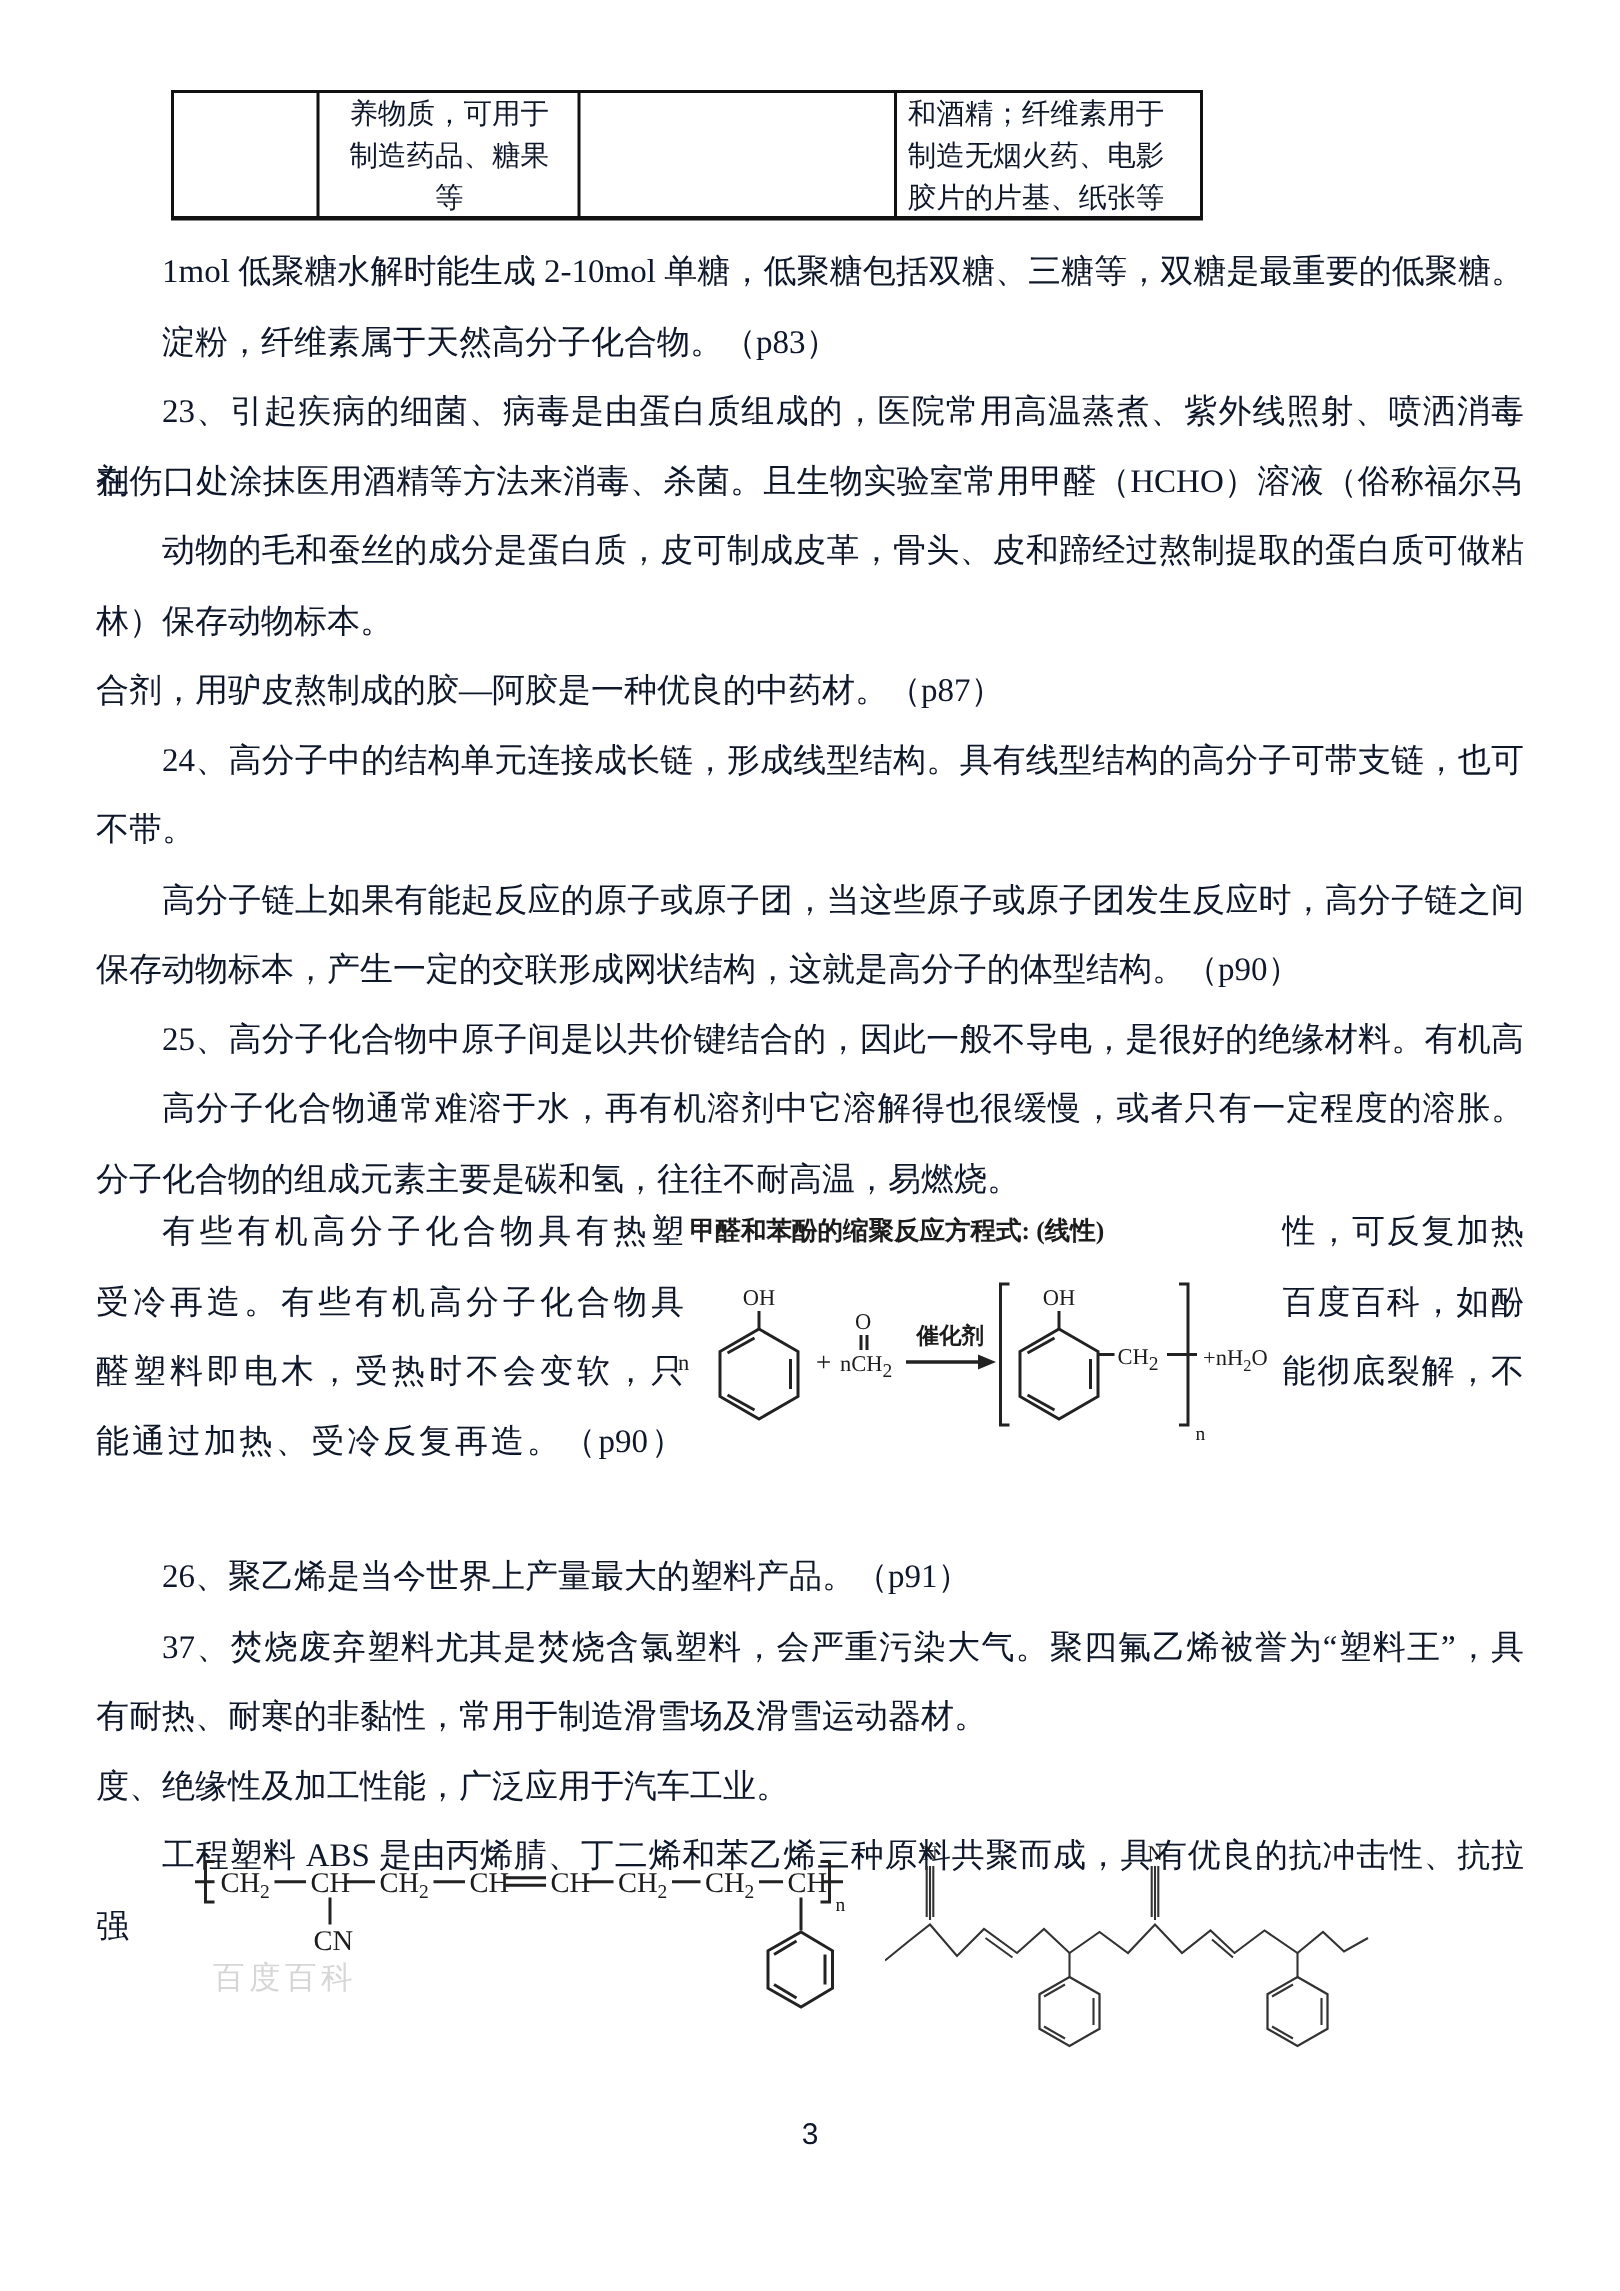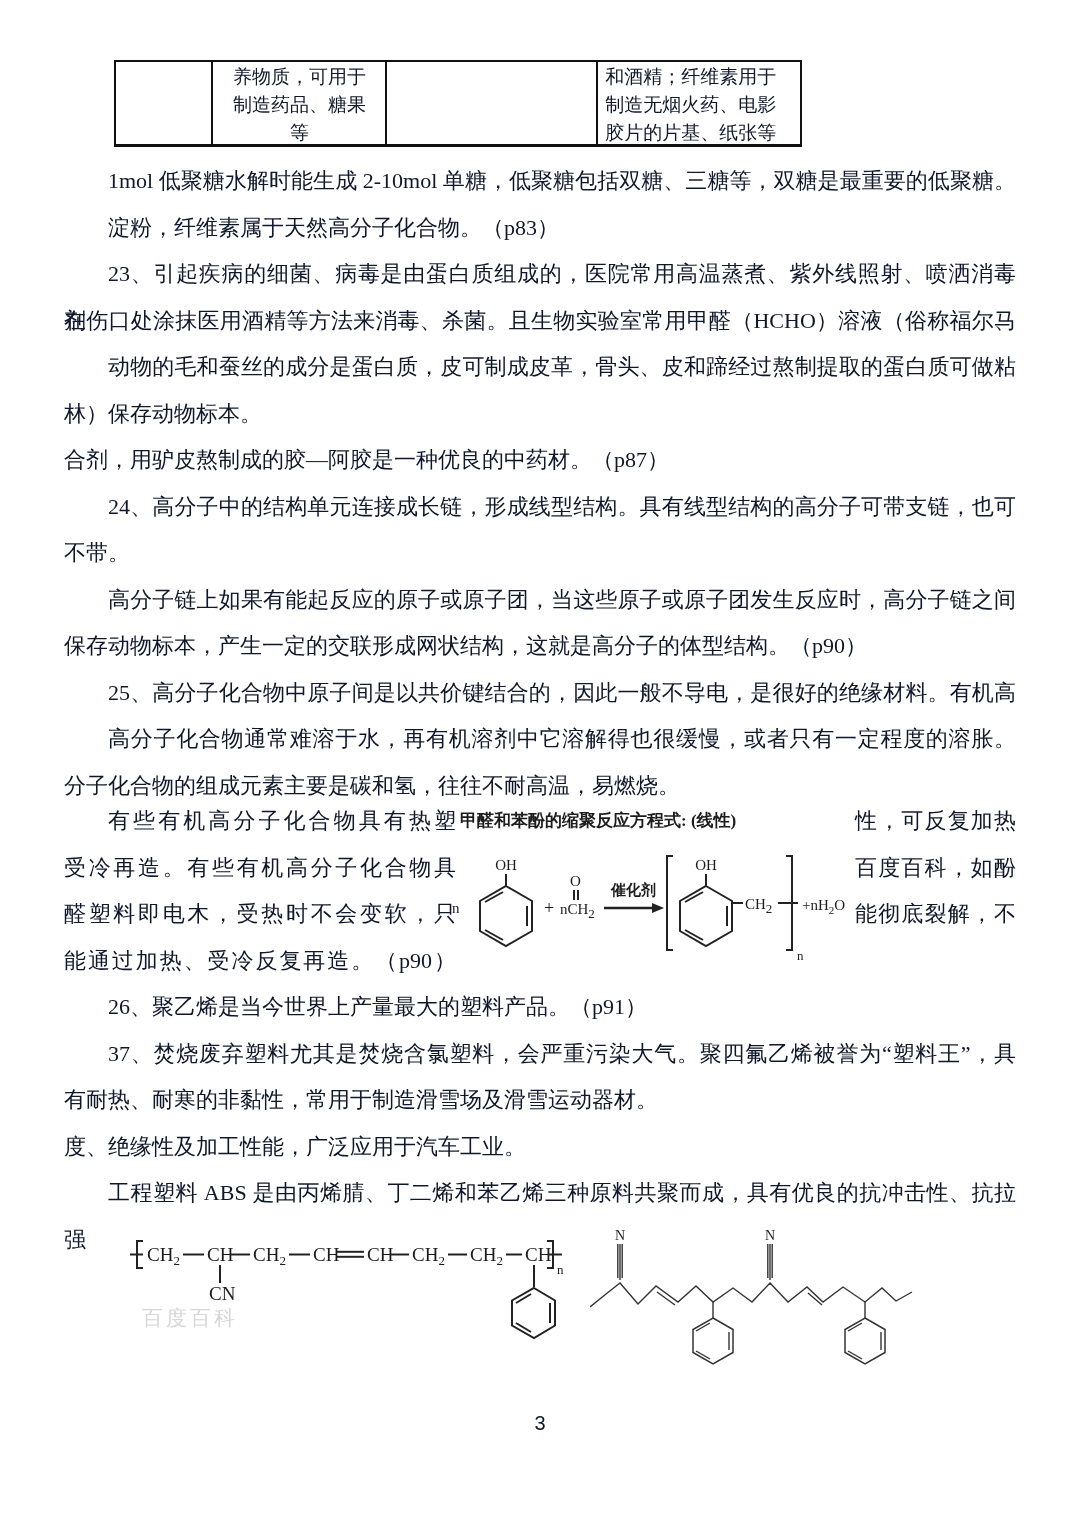--- a/index.html
+++ b/index.html
@@ -12,21 +12,21 @@
   .ctable .cell{box-sizing:border-box;font-size:19px;line-height:28px;white-space:pre-line;
                 padding:1px 5px 0 5px;overflow:hidden;}
   .cell.c1{width:96px;}
   .cell.c2{width:175px;border-left:2px solid #111;text-align:center;}
   .cell.c3{width:212px;border-left:2px solid #111;}
   .cell.c4{width:205px;border-left:2px solid #111;text-align:left;padding-left:7px;}
 
   
   .tblock{position:absolute;left:64px;width:952px;}
   .b1{top:136px;margin-top:22px;}
-  .b2{top:984px;}
+  .b2{top:1028px;}
   .ln{font-size:22px;line-height:46.5px;height:46.5px;}
   .indent{text-indent:44px;}
   .fill{text-align:justify;text-align-last:justify;}
 
   
   .wrap{position:absolute;left:64px;top:798px;width:952px;height:186px;}
   .wcol-left{position:absolute;left:0;top:0;width:392px;font-family:Liberation Serif, serif;}
   .wcol-right{position:absolute;right:0;top:0;width:161px;}
 
   .fig1{position:absolute;left:384px;top:2px;}

